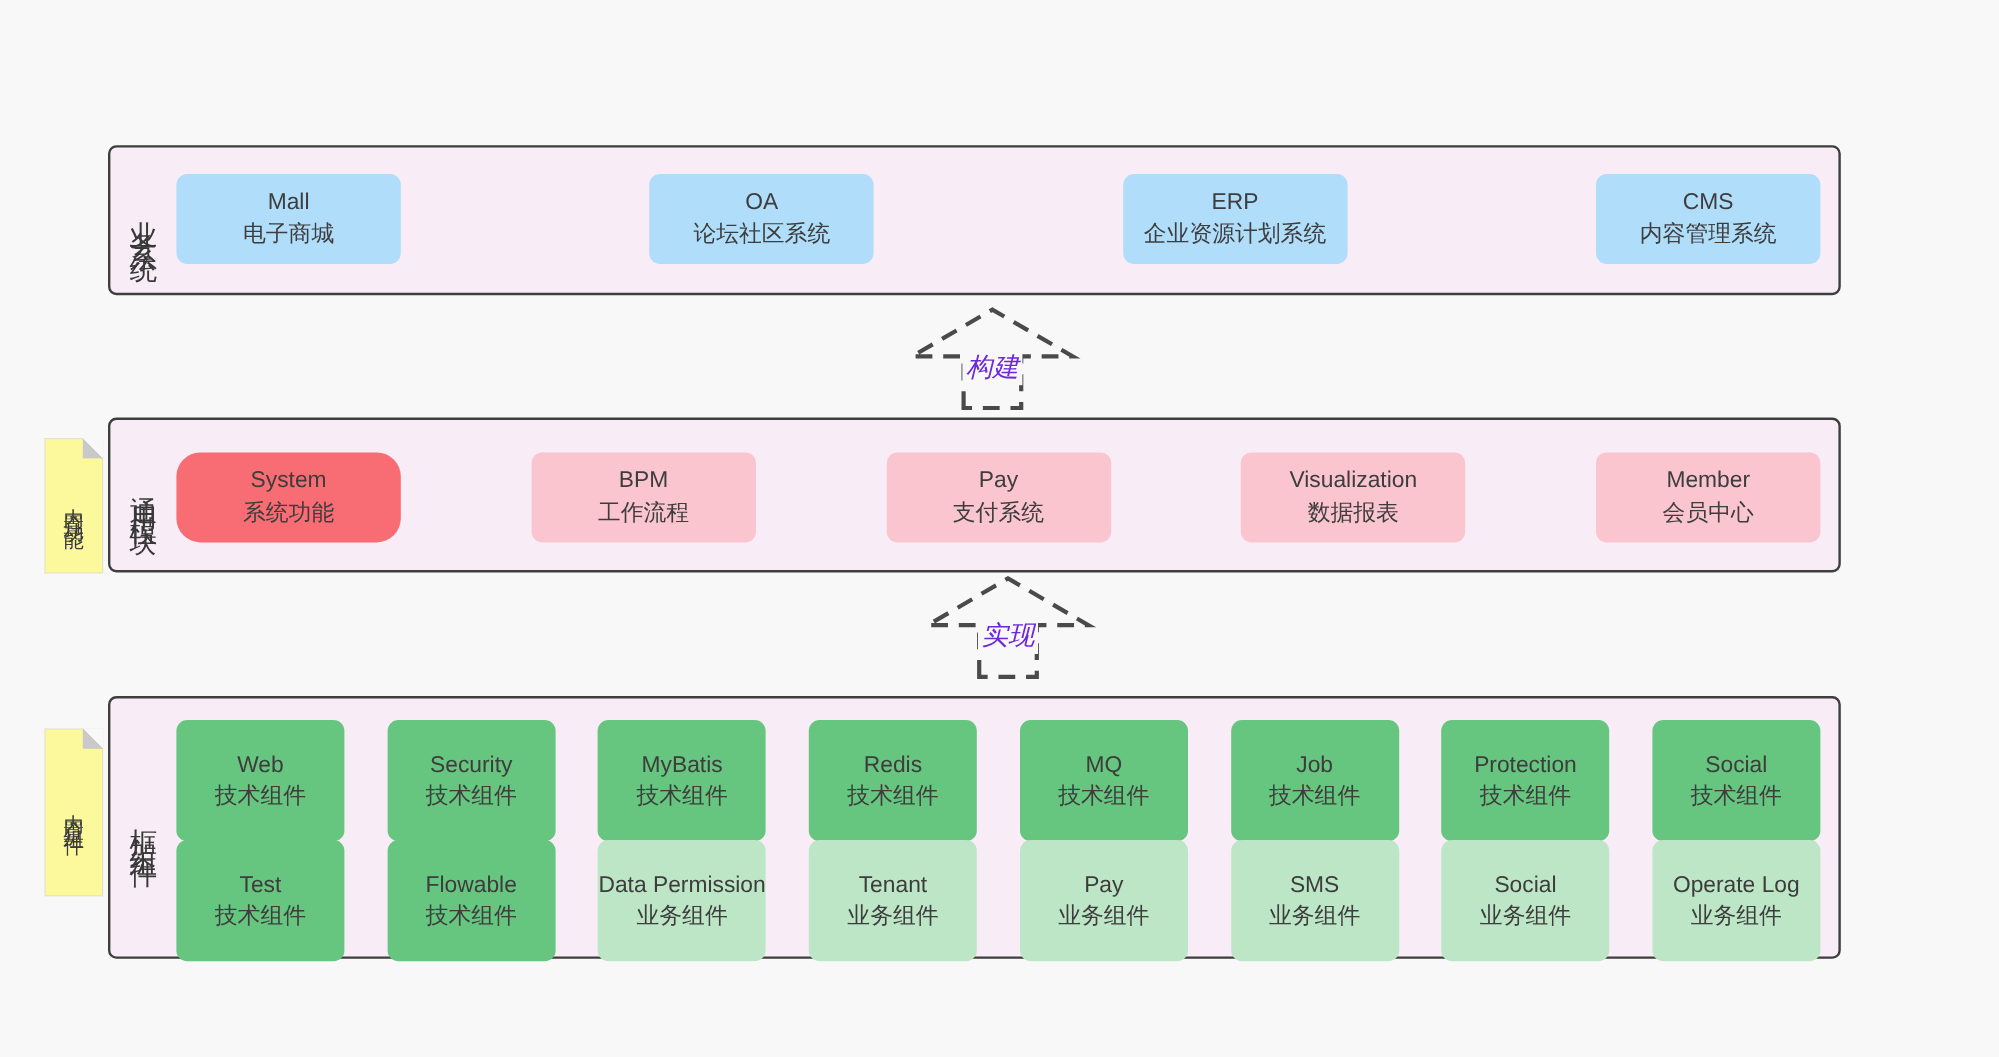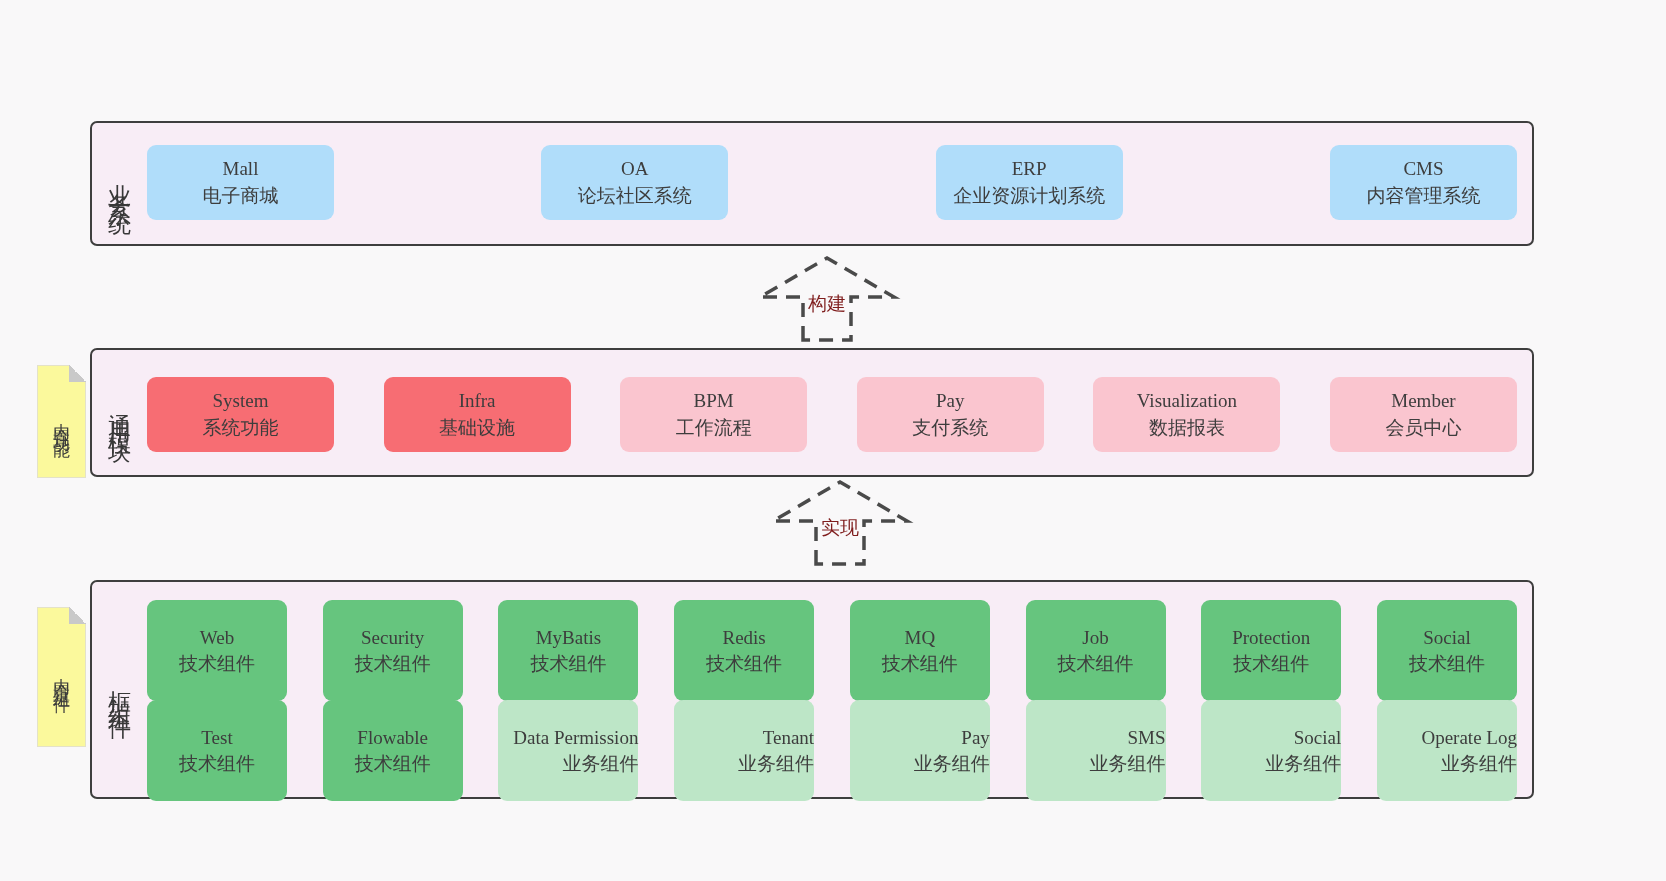--- a/index.html
+++ b/index.html
@@ -20,50 +20,50 @@
     writing-mode:vertical-rl;text-orientation:upright;
     font-size:23px;letter-spacing:9px;color:#383838;white-space:nowrap;
   }
   .row{
     position:absolute;left:55px;right:15px;
     display:flex;justify-content:space-between;
   }
   .box{
     border-radius:9px;
     display:flex;flex-direction:column;align-items:center;justify-content:center;
-    text-align:center;font-size:19px;line-height:1.42;font-family:Liberation Serif, serif;
+    text-align:center;font-size:19px;line-height:1.42;
   }
   .box span{display:block;}
   .w187{width:187px;height:75px;}
   .w140{width:140px;height:101px;line-height:1.34;}
   .blue{background:var(--box-blue,#b0ddfa);}
-  .red{background:var(--box-red,#f76d73);}
+  .red{background:var(--box-red,#f76d73);border-radius:20px;}
   .pink{background:var(--box-pink,#fac5cf);}
   .gdark{background:var(--box-green-dark,#66c57e);}
-  .glight{background:var(--box-green-light,#bde6c7);align-items:flex-end;}
+  .glight{background:var(--box-green-light,#bde6c7);}
   .note{
     position:absolute;left:38px;width:47px;
     background:var(--note-yellow,#fbf99c);
     display:flex;align-items:center;justify-content:center;
     box-shadow:0 0 0 1px rgba(190,185,110,.35);
   }
   .note .fold{
     position:absolute;top:-1px;right:-1px;width:17px;height:17px;
     background:linear-gradient(to bottom left,var(--page-bg,#f9f8f9) 50%,var(--fold-gray,#c9c9c9) 50%);
   }
   .note .ntext{
     writing-mode:vertical-rl;text-orientation:upright;
     font-size:17px;letter-spacing:6px;color:#3a3a3a;white-space:nowrap;
   }
   .arrow{position:absolute;width:150px;height:88px;}
   .arrow svg{display:block;width:100%;height:100%;}
   .arrow .alabel{
     position:absolute;left:50%;top:36px;transform:translateX(-50%);
     background:var(--page-bg,#f9f8f9);padding:0 3px;
-    font-size:19px;color:#7f1d1d;white-space:nowrap;
+    font-size:22px;color:#6d28d9;white-space:nowrap;font-style:italic;
   }
 </style>
 </head>
 <body>
 
 <div class="container" style="left:90px;top:121px;width:1440px;height:121px;">
   <div class="vlabel">业务系统</div>
   <div class="row" style="top:22px;">
     <div class="box w187 blue">
       <span>Mall</span>
@@ -96,24 +96,20 @@
   <span class="ntext">内置功能</span>
 </div>
 
 <div class="container" style="left:90px;top:348px;width:1440px;height:125px;">
   <div class="vlabel">通用模块</div>
   <div class="row" style="top:27px;">
     <div class="box w187 red">
       <span>System</span>
       <span>系统功能</span>
     </div>
-    <div class="box w187 red">
-      <span>Infra</span>
-      <span>基础设施</span>
-    </div>
     <div class="box w187 pink">
       <span>BPM</span>
       <span>工作流程</span>
     </div>
     <div class="box w187 pink">
       <span>Pay</span>
       <span>支付系统</span>
     </div>
     <div class="box w187 pink">
       <span>Visualization</span>

